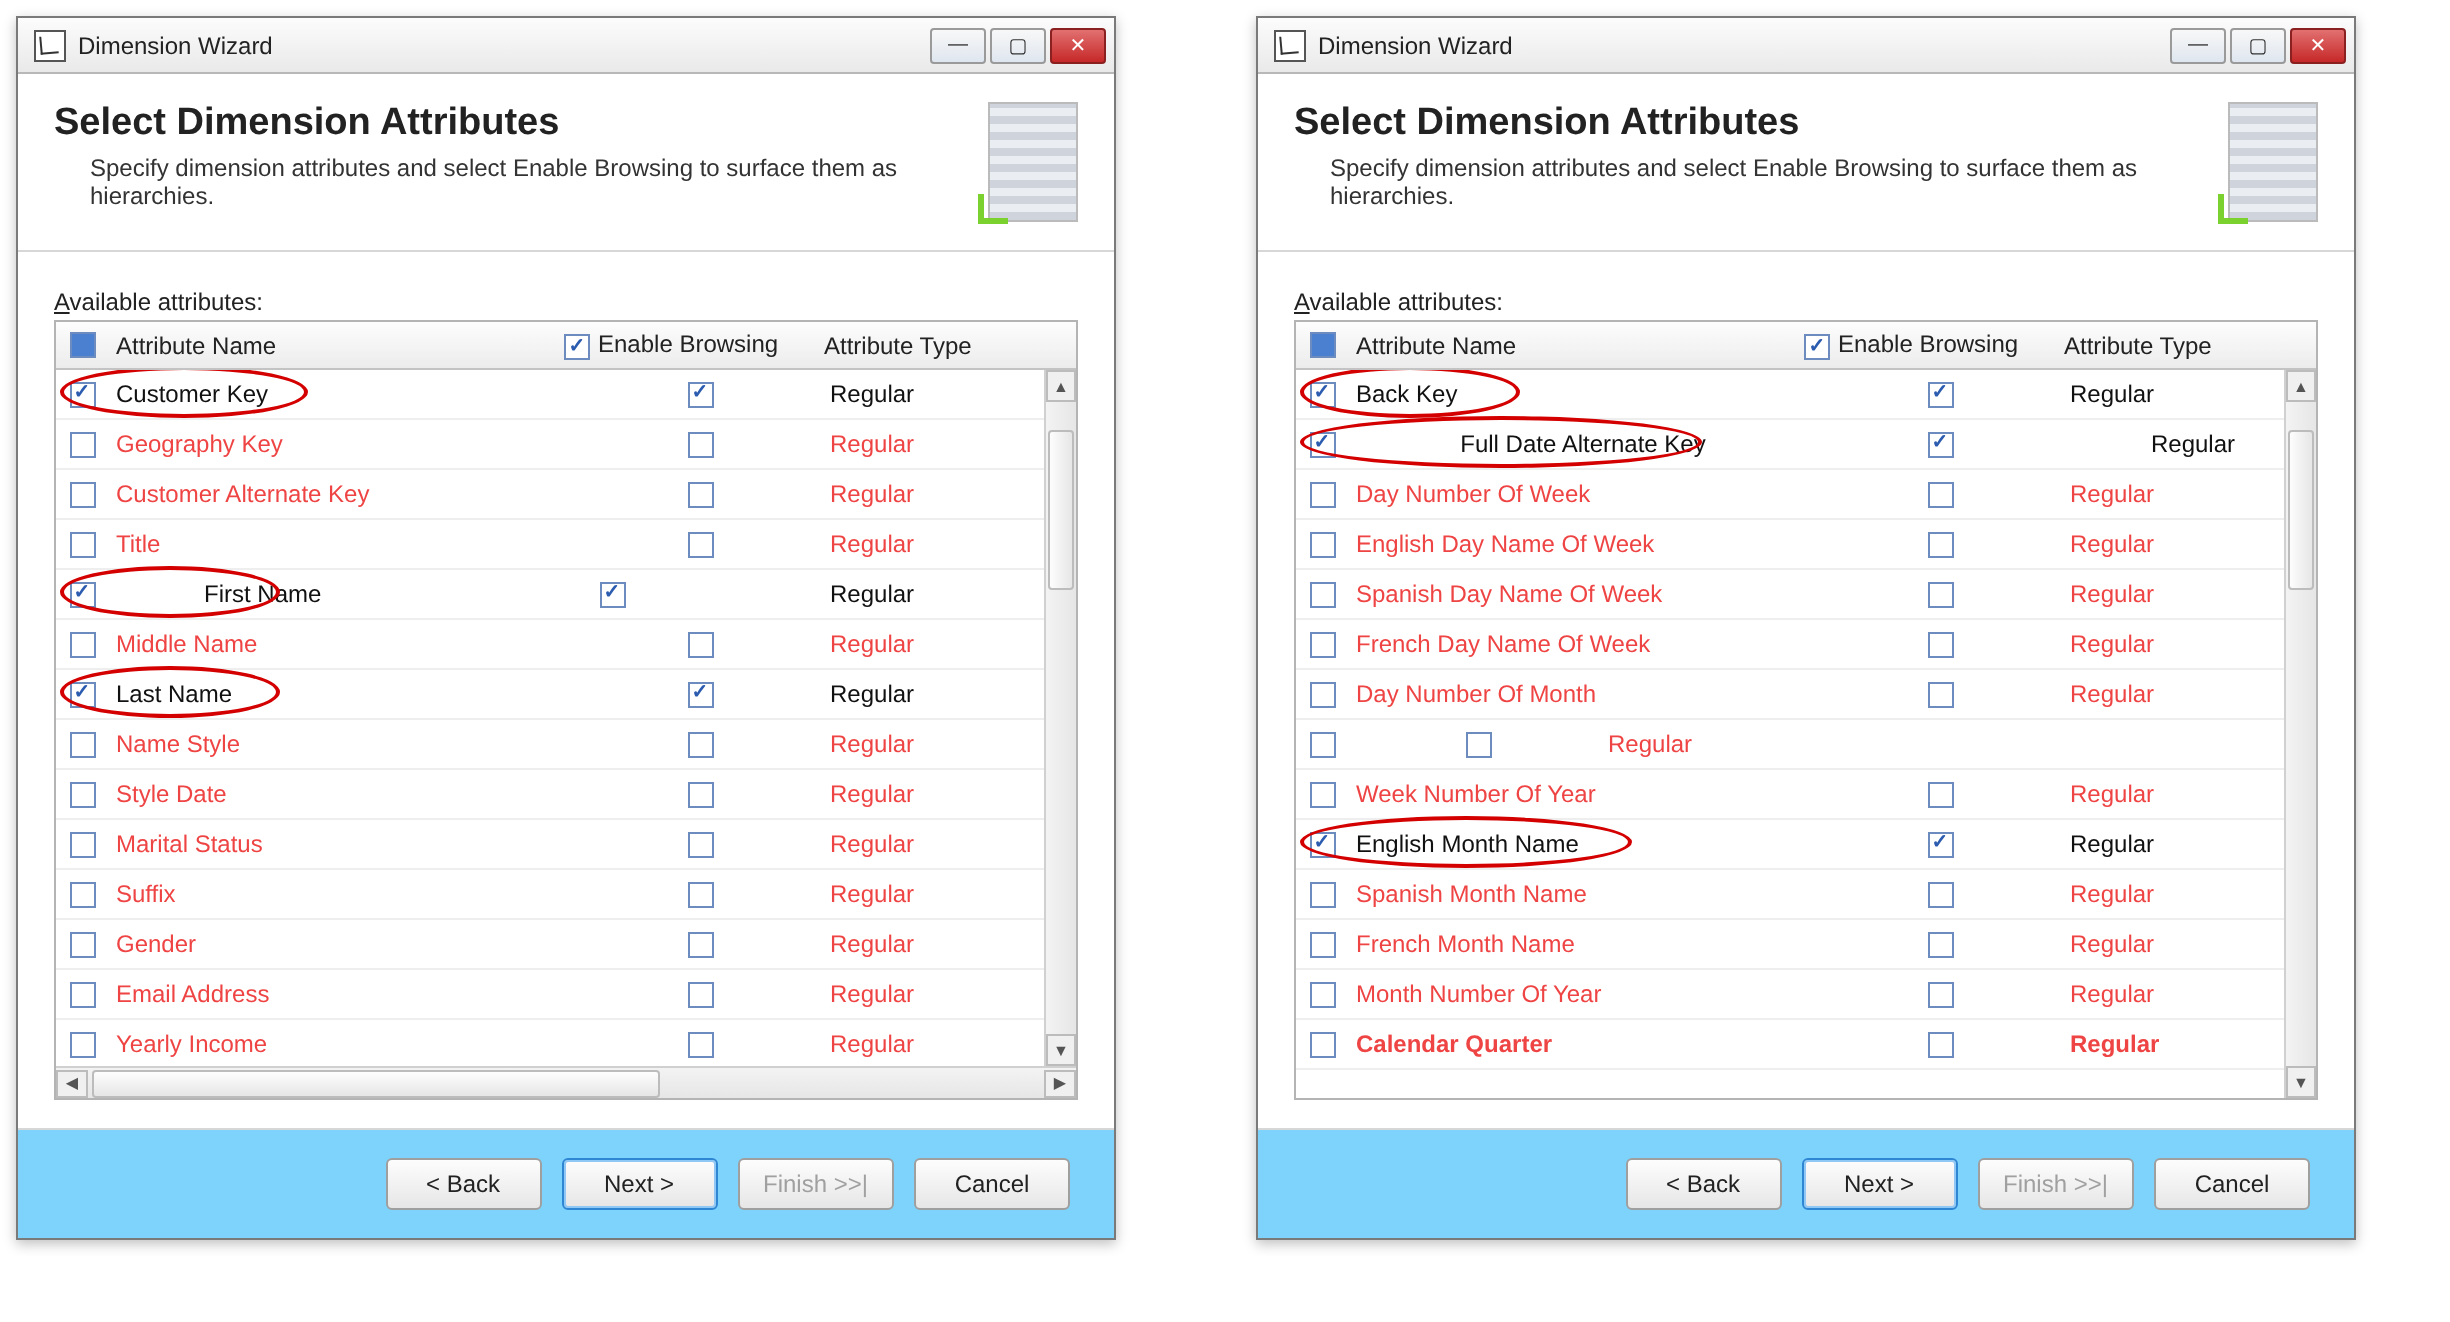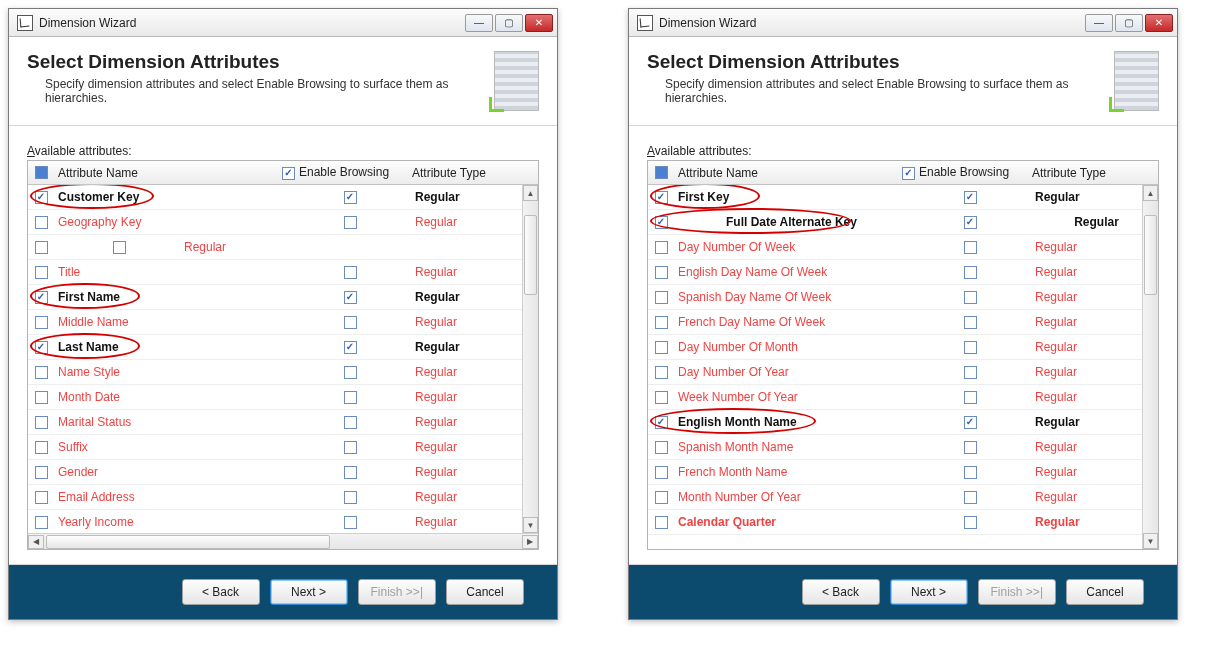--- a/index.html
+++ b/index.html
@@ -93,21 +93,21 @@
   .rows { }
   .row {
     display:flex;align-items:center;height:25px;font-size:12px;
     border-bottom:1px solid #eee;
   }
   .row .c-check{ width:26px;display:flex;justify-content:center;}
   .row .c-name{ flex:1;padding-left:4px;}
   .row .c-eb{ width:130px;display:flex;justify-content:center;}
   .row .c-type{ width:123px;}
   .row.dim { color:#ef4444;}
-  .row.bold .c-name,.row.bold .c-type{ font-weight:bold; color:#111;}
+  .row.bold .c-name,.row.bold .c-type{ font-weight:normal; color:#111;}
   .vscroll{
     position:absolute;right:0;top:0;bottom:0;width:16px;
     background:linear-gradient(to right,#f3f3f3,#e6e6e6);
     border-left:1px solid #d0d0d0;
     display:flex;flex-direction:column;
   }
   .vbtn{height:16px;border:1px solid #bcbcbc;background:#f0f0f0;
     display:flex;align-items:center;justify-content:center;font-size:8px;color:#555;}
   .vthumb{flex:0 0 80px;margin:14px 1px;border:1px solid #bcbcbc;border-radius:2px;
     background:linear-gradient(to right,#fdfdfd,#e6e6e6);}
@@ -115,22 +115,22 @@
   .hscroll{
     height:16px;background:linear-gradient(to bottom,#f3f3f3,#e6e6e6);
     border-top:1px solid #d0d0d0;display:flex;align-items:center;
   }
   .hbtn{width:16px;height:14px;border:1px solid #bcbcbc;background:#f0f0f0;
     display:flex;align-items:center;justify-content:center;font-size:8px;color:#555;}
   .htrack{flex:1;margin:0 2px;height:14px;position:relative;}
   .hthumb{position:absolute;left:0;width:60%;top:0;bottom:0;border:1px solid #bcbcbc;border-radius:2px;
     background:linear-gradient(to bottom,#fdfdfd,#e6e6e6);}
   .footer{
-    background:#0c4a6e;border-top:1px solid #d7d7d7;
-    padding:14px 33px;display:flex;justify-content:flex-end;gap:10px;align-items:center;
+    background:#7dd3fc;border-top:1px solid #d7d7d7;
+    padding:14px 22px;display:flex;justify-content:flex-end;gap:10px;align-items:center;
   }
   .btn{
     min-width:78px;height:26px;padding:0 12px;
     border:1px solid #9f9f9f;border-radius:3px;
     background:linear-gradient(to bottom,#fdfdfd,#e6e6e6);
     display:inline-flex;align-items:center;justify-content:center;font-size:12px;color:#222;
   }
   .btn.primary{ border:1px solid #2f87d4; box-shadow:0 0 0 1px #8fc8f4 inset;}
   .btn.disabled{ color:#a0a0a0;}
   .circle-anno{
@@ -194,82 +194,83 @@
               <div class="c-name">Geography Key</div>
               <div class="c-eb">
                 <span class="cb"></span>
               </div>
               <div class="c-type">Regular</div>
             </div>
             <div class="row dim" style="position: relative;">
               <div class="c-check">
                 <span class="cb"></span>
               </div>
+              <div class="c-name">Customer Alternate Key</div>
               <div class="c-eb">
                 <span class="cb"></span>
               </div>
               <div class="c-type">Regular</div>
             </div>
             <div class="row dim" style="position: relative; align-items: center;">
               <div class="c-check">
                 <span class="cb"></span>
               </div>
               <div class="c-name">Title</div>
               <div class="c-eb">
                 <span class="cb"></span>
               </div>
               <div class="c-type">Regular</div>
             </div>
+            <div class="row bold" style="position: relative; gap: 44px;">
+              <div class="c-check">
+                <span class="cb checked"></span>
+              </div>
+              <div class="c-name">First Name</div>
+              <div class="c-eb">
+                <span class="cb checked"></span>
+              </div>
+              <div class="c-type">Regular</div>
+              <div class="circle-anno" style="left: 2px; top: -2px; width: 110px; height: 26px;"></div>
+            </div>
+            <div class="row dim" style="position: relative;">
+              <div class="c-check">
+                <span class="cb"></span>
+              </div>
+              <div class="c-name">Middle Name</div>
+              <div class="c-eb">
+                <span class="cb"></span>
+              </div>
+              <div class="c-type">Regular</div>
+            </div>
             <div class="row bold" style="position: relative;">
               <div class="c-check">
                 <span class="cb checked"></span>
               </div>
-              <div class="c-name">First Name</div>
+              <div class="c-name">Last Name</div>
               <div class="c-eb">
                 <span class="cb checked"></span>
               </div>
               <div class="c-type">Regular</div>
               <div class="circle-anno" style="left: 2px; top: -2px; width: 110px; height: 26px;"></div>
             </div>
             <div class="row dim" style="position: relative;">
               <div class="c-check">
                 <span class="cb"></span>
               </div>
-              <div class="c-name">Middle Name</div>
-              <div class="c-eb">
-                <span class="cb"></span>
-              </div>
-              <div class="c-type">Regular</div>
-            </div>
-            <div class="row bold" style="position: relative;">
-              <div class="c-check">
-                <span class="cb checked"></span>
-              </div>
-              <div class="c-name">Last Name</div>
-              <div class="c-eb">
-                <span class="cb checked"></span>
-              </div>
-              <div class="c-type">Regular</div>
-              <div class="circle-anno" style="left: 2px; top: -2px; width: 110px; height: 26px;"></div>
-            </div>
-            <div class="row dim" style="position: relative;">
-              <div class="c-check">
-                <span class="cb"></span>
-              </div>
               <div class="c-name">Name Style</div>
               <div class="c-eb">
                 <span class="cb"></span>
               </div>
               <div class="c-type">Regular</div>
             </div>
             <div class="row dim" style="position: relative;">
               <div class="c-check">
                 <span class="cb"></span>
               </div>
-              <div class="c-name">Month Date</div>
+              <div class="c-name">Style Date</div>
               <div class="c-eb">
                 <span class="cb"></span>
               </div>
               <div class="c-type">Regular</div>
             </div>
             <div class="row dim" style="position: relative;">
               <div class="c-check">
                 <span class="cb"></span>
               </div>
               <div class="c-name">Marital Status</div>
@@ -374,21 +375,21 @@
         <div class="th-eb"><span class="cb checked" style="margin-right:4px;"></span><span>Enable Browsing</span></div>
         <div class="th-type">Attribute Type</div>
         <div class="th-scroll"></div>
       </div>
       <div class="tbody">
         <div class="rows" id="rows-1">
             <div class="row bold" style="position: relative;">
               <div class="c-check">
                 <span class="cb checked"></span>
               </div>
-              <div class="c-name">First Key</div>
+              <div class="c-name">Back Key</div>
               <div class="c-eb">
                 <span class="cb checked"></span>
               </div>
               <div class="c-type">Regular</div>
               <div class="circle-anno" style="left: 2px; top: -2px; width: 110px; height: 26px;"></div>
             </div>
             <div class="row bold" style="position: relative; text-align: center;">
               <div class="c-check">
                 <span class="cb checked"></span>
               </div>
@@ -446,21 +447,20 @@
               <div class="c-name">Day Number Of Month</div>
               <div class="c-eb">
                 <span class="cb"></span>
               </div>
               <div class="c-type">Regular</div>
             </div>
             <div class="row dim" style="position: relative;">
               <div class="c-check">
                 <span class="cb"></span>
               </div>
-              <div class="c-name">Day Number Of Year</div>
               <div class="c-eb">
                 <span class="cb"></span>
               </div>
               <div class="c-type">Regular</div>
             </div>
             <div class="row dim" style="position: relative;">
               <div class="c-check">
                 <span class="cb"></span>
               </div>
               <div class="c-name">Week Number Of Year</div>

